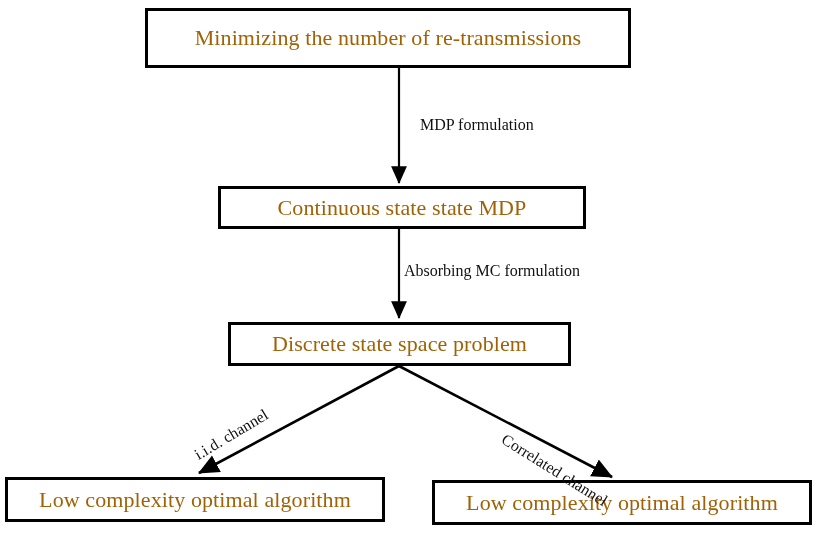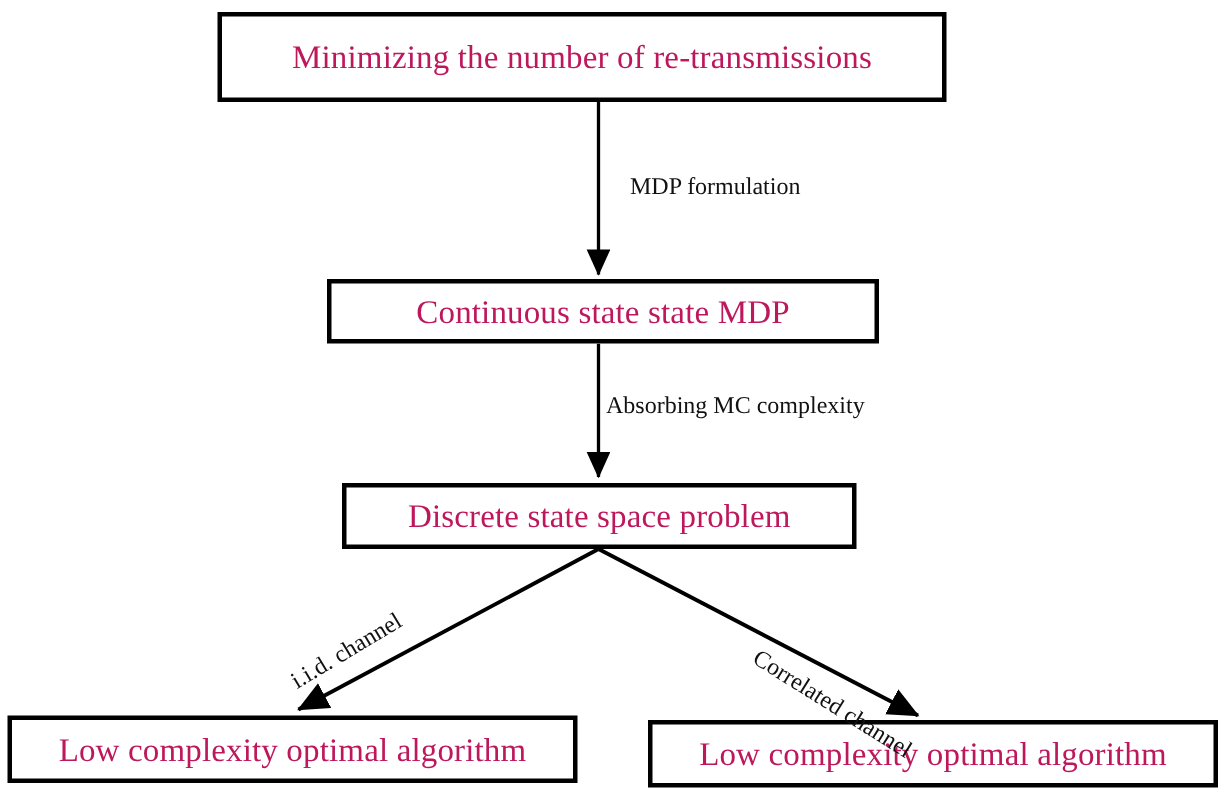--- a/index.html
+++ b/index.html
@@ -29,21 +29,21 @@
     border: 3px solid #000000;
     display: flex;
     align-items: center;
     justify-content: center;
     z-index: 3;
   }
   .node-label {
     font-family: "Liberation Serif", "DejaVu Serif", serif;
     font-size: 22px;
     line-height: 1;
-    color: #be185d;
+    color: #a16207;
     white-space: nowrap;
     letter-spacing: 0.1px;
   }
   .edge-label {
     position: absolute;
     font-family: "Liberation Serif", "DejaVu Serif", serif;
     font-size: 16px;
     line-height: 1;
     color: #111111;
     white-space: nowrap;
@@ -102,19 +102,19 @@
   <div class="node-box" id="box-lowcomp-left">
     <span class="node-label">Low complexity optimal algorithm</span>
   </div>
 
   <div class="node-box" id="box-lowcomp-right">
     <span class="node-label">Low complexity optimal algorithm</span>
   </div>
 
   <div class="edge-label" id="label-mdp">MDP formulation</div>
 
-  <div class="edge-label" id="label-absorbing">Absorbing MC complexity</div>
+  <div class="edge-label" id="label-absorbing">Absorbing MC formulation</div>
 
   <div class="edge-label rotated" id="label-iid">i.i.d. channel</div>
 
   <div class="edge-label rotated" id="label-correlated">Correlated channel</div>
 
 </div>
 
 </body></html>

